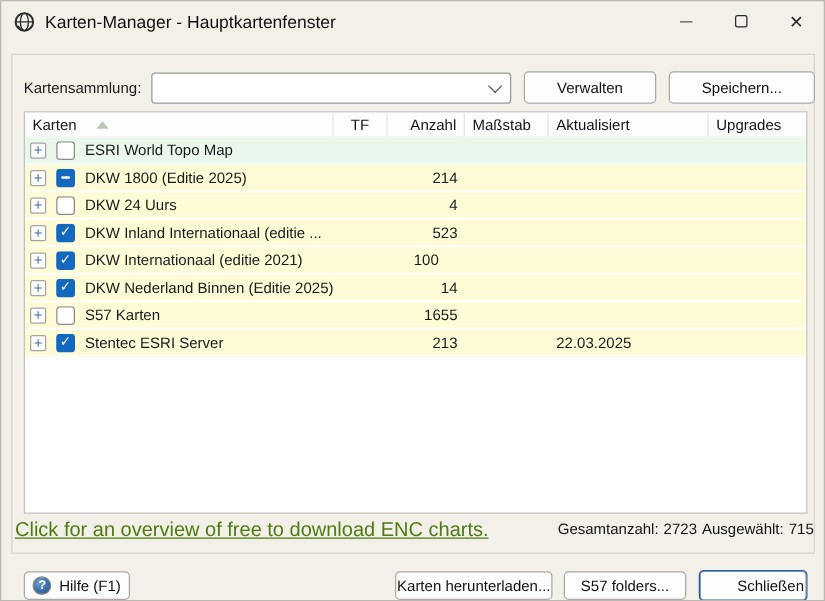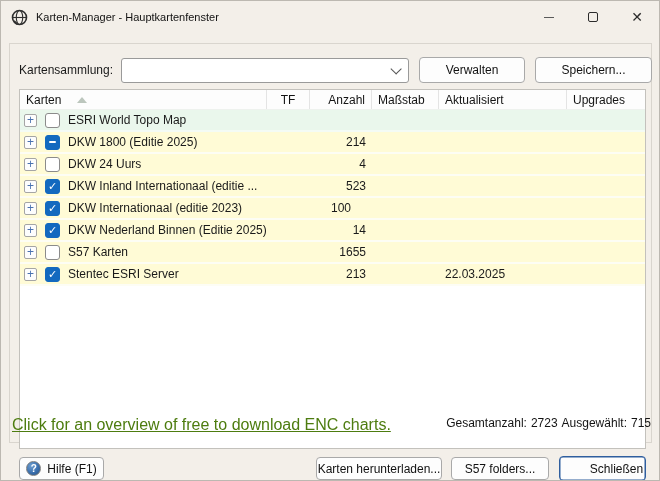--- a/index.html
+++ b/index.html
@@ -17,21 +17,21 @@
     border: 1px solid #bcb8b1;
     overflow: hidden;
   }
   
   .titlebar {
     position: absolute; left: 0; top: 0; right: 0; height: 32px;
     display: flex; align-items: center;
     padding-left: 10px;
   }
   .titlebar .app-icon { width: 17px; height: 17px; margin-right: 8px; flex: none; }
-  .title-text { font-size: 11px; color: #121212; }
+  .title-text { font-size: 14px; color: #121212; }
   .caption-buttons {
     position: absolute; right: 0; top: 0; height: 32px;
     display: flex;
   }
   .cap-btn {
     width: 44px; height: 32px;
     display: flex; align-items: center; justify-content: center;
     color: #2b2b2b;
   }
   .min-glyph { width: 10px; height: 0; border-top: 1px solid #5a5a5a; display: block; }
@@ -56,21 +56,21 @@
   }
   .btn {
     background: #fdfdfd; border: 1px solid #a9a9a9; border-radius: 4px;
     font-family: inherit; font-size: 12px; color: #111;
     display: flex; align-items: center; justify-content: center;
   }
   .btn-verwalten { position: absolute; left: 418px; top: 56px; width: 106px; height: 26px; }
   .btn-speichern { position: absolute; left: 534px; top: 56px; width: 117px; height: 26px; }
   
   .table {
-    position: absolute; left: 18px; top: 88px; width: 627px; height: 360px;
+    position: absolute; left: 18px; top: 88px; width: 627px; height: 322px;
     background: #fff; border: 1px solid #c3c1bc;
     overflow: hidden;
   }
   .thead { display: flex; height: 20px; background: #fdfdfd; border-bottom: 1px solid #eef2ee; }
   .th {
     display: flex; align-items: center;
     padding: 0 6px; color: #141414; font-size: 12px;
     border-right: 1px solid #e4e4e4;
     overflow: hidden; white-space: nowrap; flex: none;
   }
@@ -233,21 +233,21 @@
           <div class="cell bold" style="width: 43px;"></div>
           <div class="cell al-right bold" style="width: 62px;">523</div>
           <div class="cell bold" style="width: 67px;"></div>
           <div class="cell bold" style="width: 128px;"></div>
           <div class="cell bold" style="width: 80px;"></div>
         </div>
         <div class="trow bg-yellow">
           <div class="cell name-cell" style="width: 247px;">
             <span class="expander"></span>
             <span class="cbx checked"></span>
-            <span class="bold">DKW Internationaal (editie 2023)</span>
+            <span class="bold">DKW Internationaal (editie 2021)</span>
           </div>
           <div class="cell bold" style="width: 43px;"></div>
           <div class="cell al-right bold" style="width: 62px; text-align: center;">100</div>
           <div class="cell bold" style="width: 67px;"></div>
           <div class="cell bold" style="width: 128px;"></div>
           <div class="cell bold" style="width: 80px;"></div>
         </div>
         <div class="trow bg-yellow">
           <div class="cell name-cell" style="width: 247px;">
             <span class="expander"></span>

